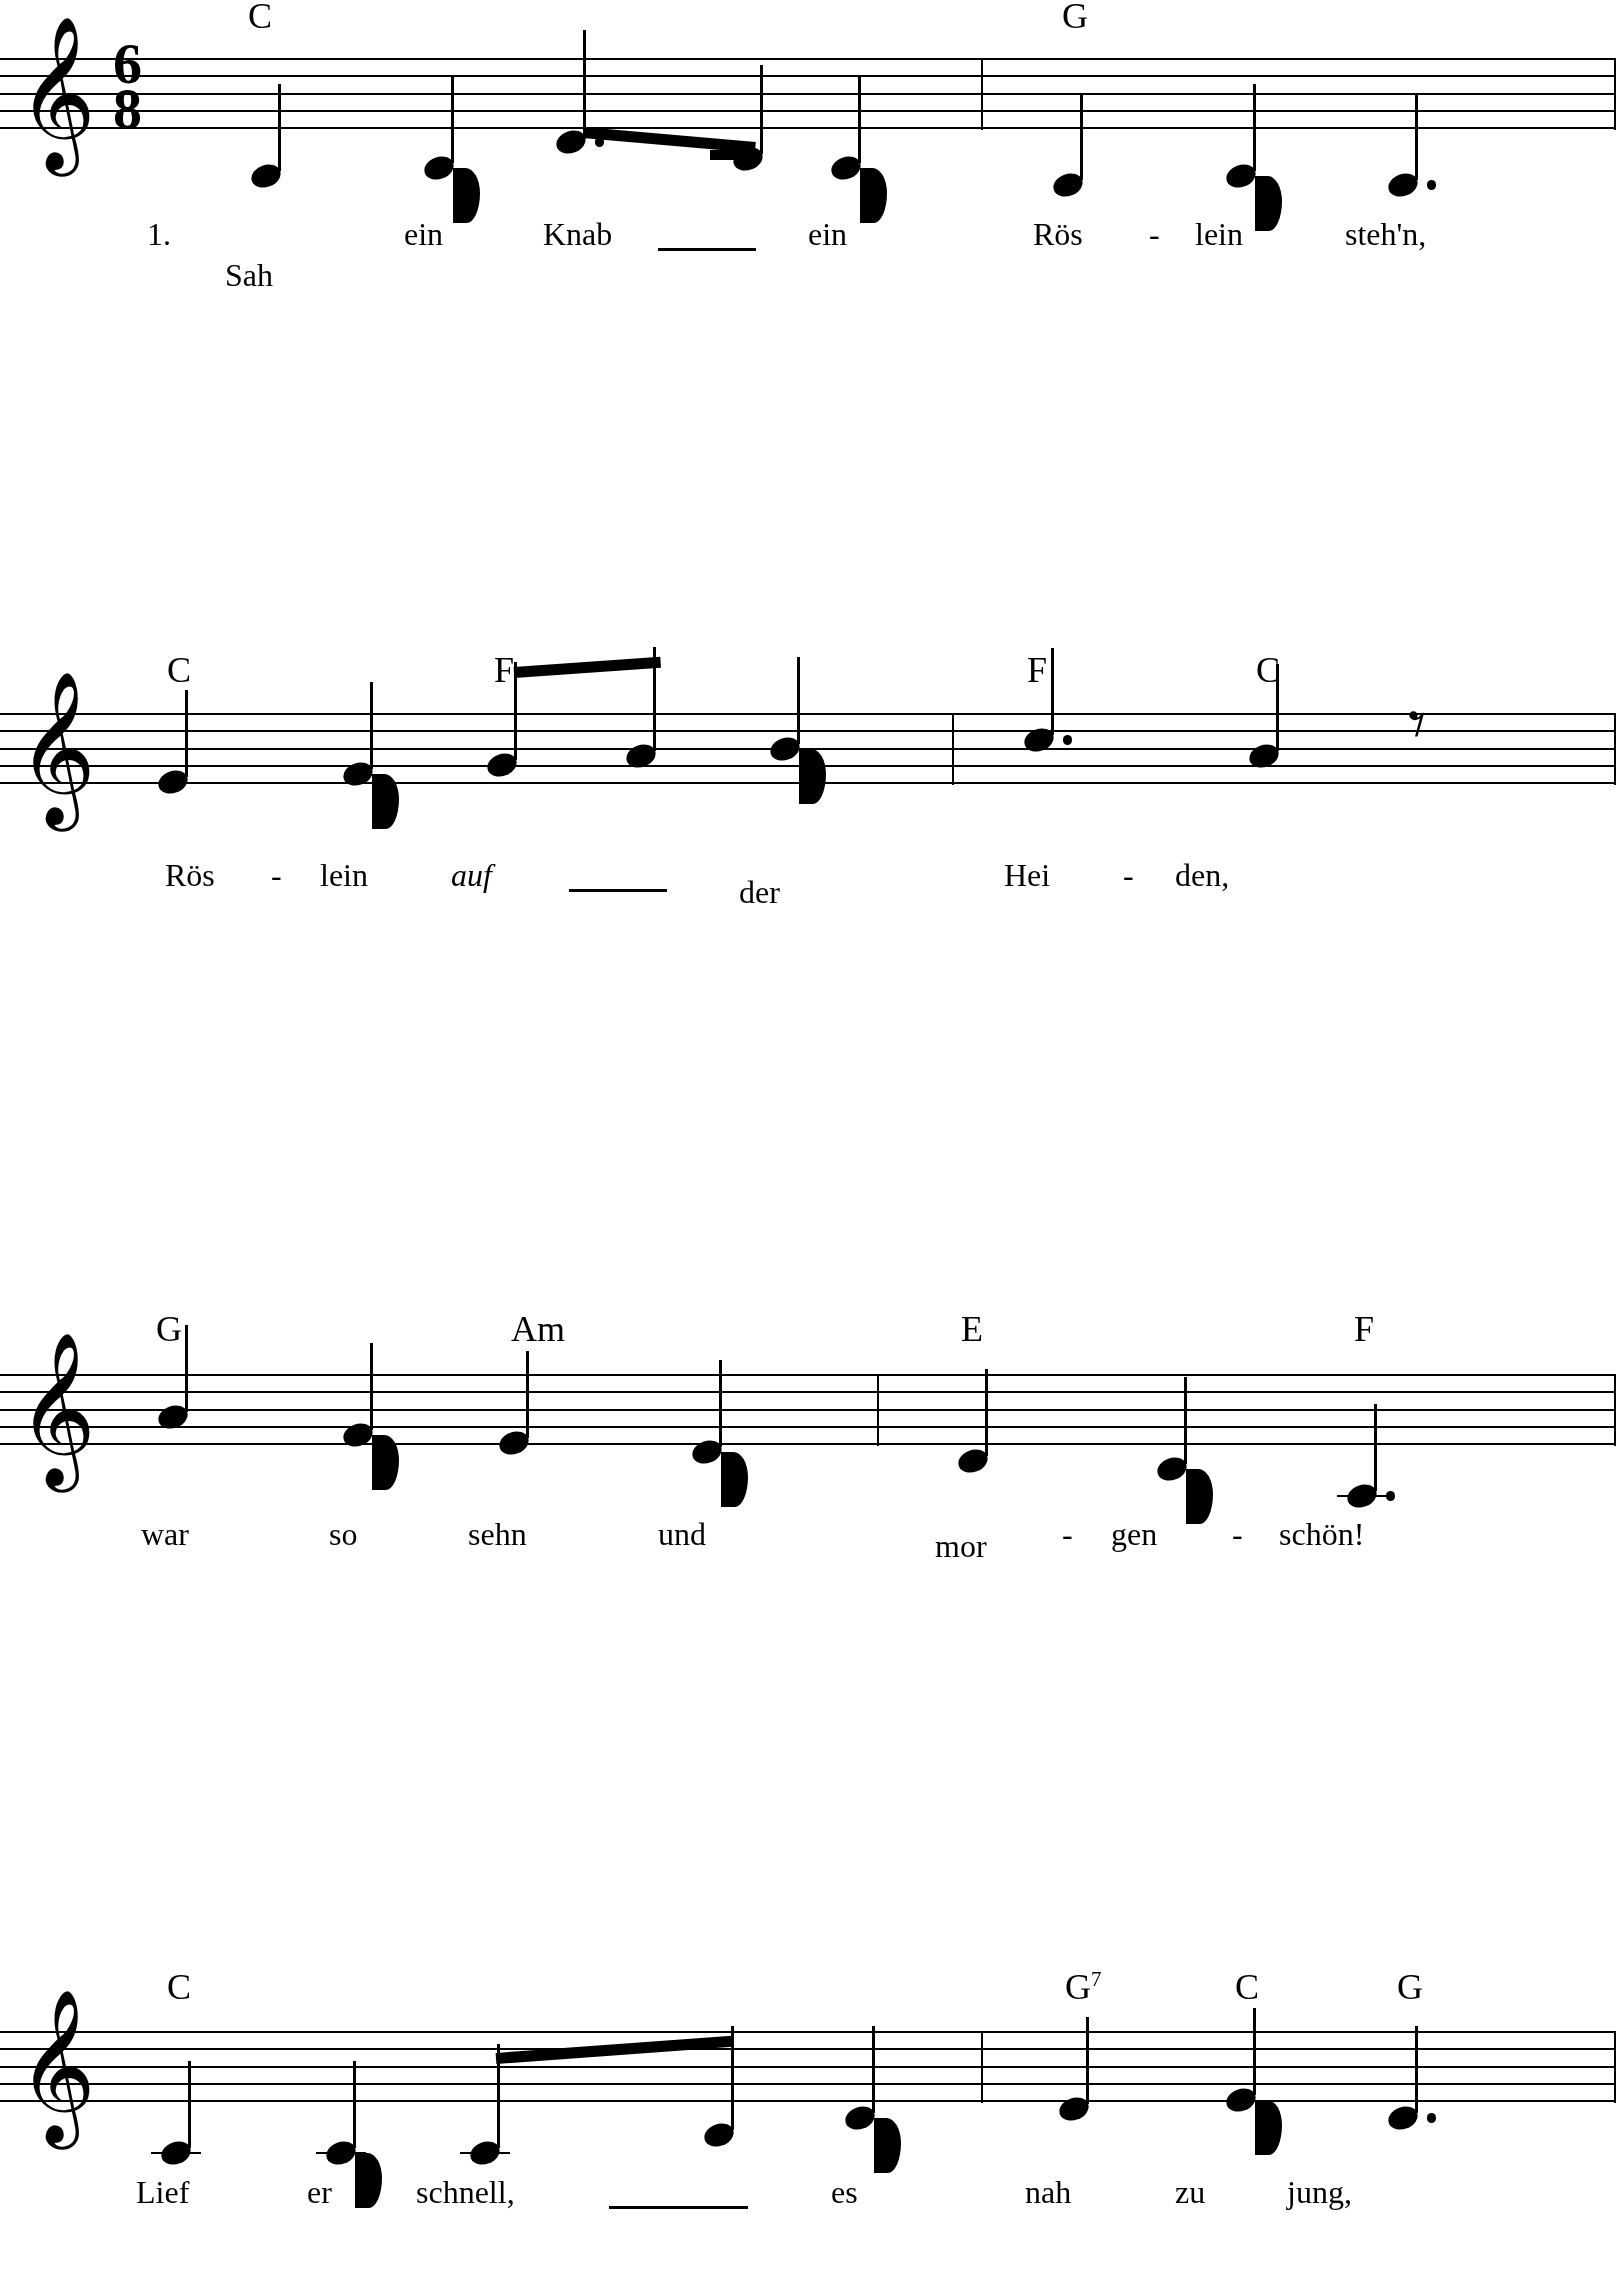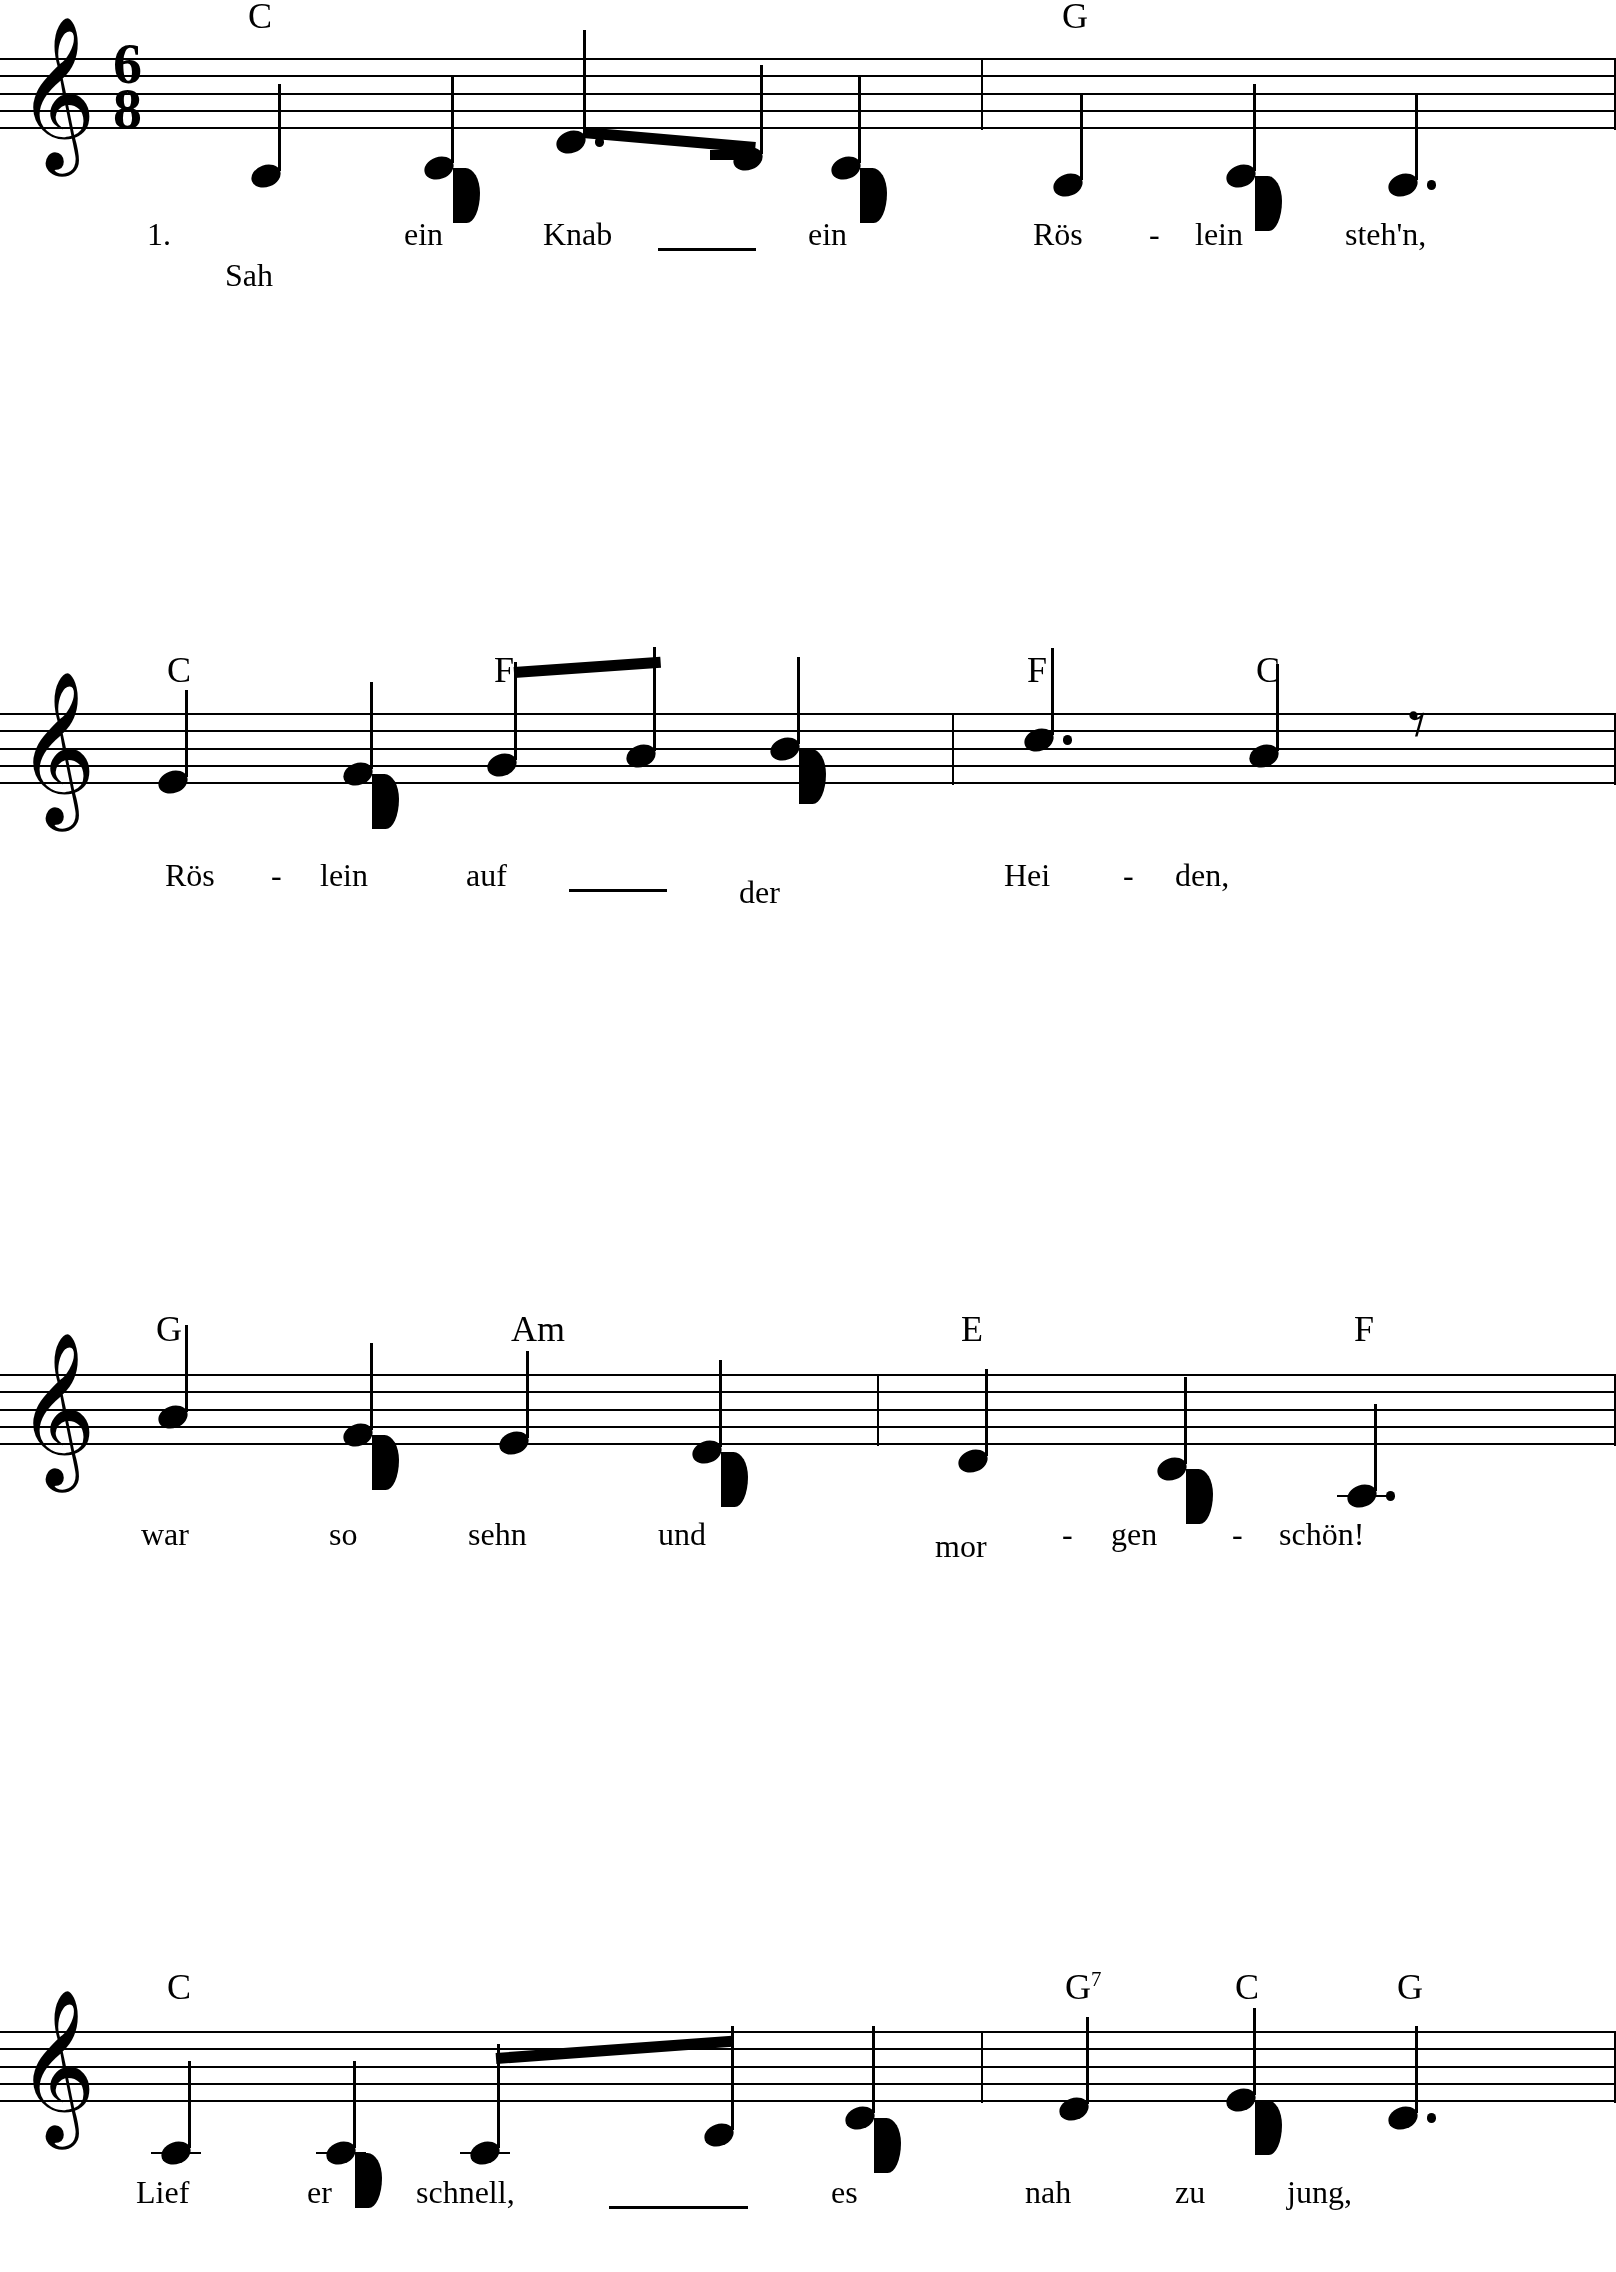--- a/index.html
+++ b/index.html
@@ -284,21 +284,21 @@
       <div class="note" style="left:1264px; top:43px;">
           <div class="head"></div>
           <div class="stem"></div>
         </div>
       <div class="rest" style="left:1408px; top:-23px;">𝄾</div>
     </div>
 
     <div class="lyric" style="left:165px; top:537px;"><span>Rös</span></div>
     <div class="lyric" style="left:271px; top:537px;"><span>-</span></div>
     <div class="lyric" style="left:320px; top:537px;"><span>lein</span></div>
-    <div class="lyric" style="left:466px; top:537px;"><span>auf</span></div>
+    <div class="lyric" style="left:451px; top:537px;font-style:italic;"><span>auf</span></div>
     <div class="melisma" style="left:569px; top:569px; width:98px;"></div>
     <div class="lyric" style="left:739px; top:537px;margin-top:17px;"><span>der</span></div>
     <div class="lyric" style="left:1004px; top:537px;"><span>Hei</span></div>
     <div class="lyric" style="left:1123px; top:537px;"><span>-</span></div>
     <div class="lyric" style="left:1175px; top:537px;"><span>den,</span></div>
   </div>
 
   <div class="system" style="top:0;">
     <div class="chord" style="left:156px; top:668px;"><span>G</span></div>
     <div class="chord" style="left:511px; top:668px;"><span>Am</span></div>

